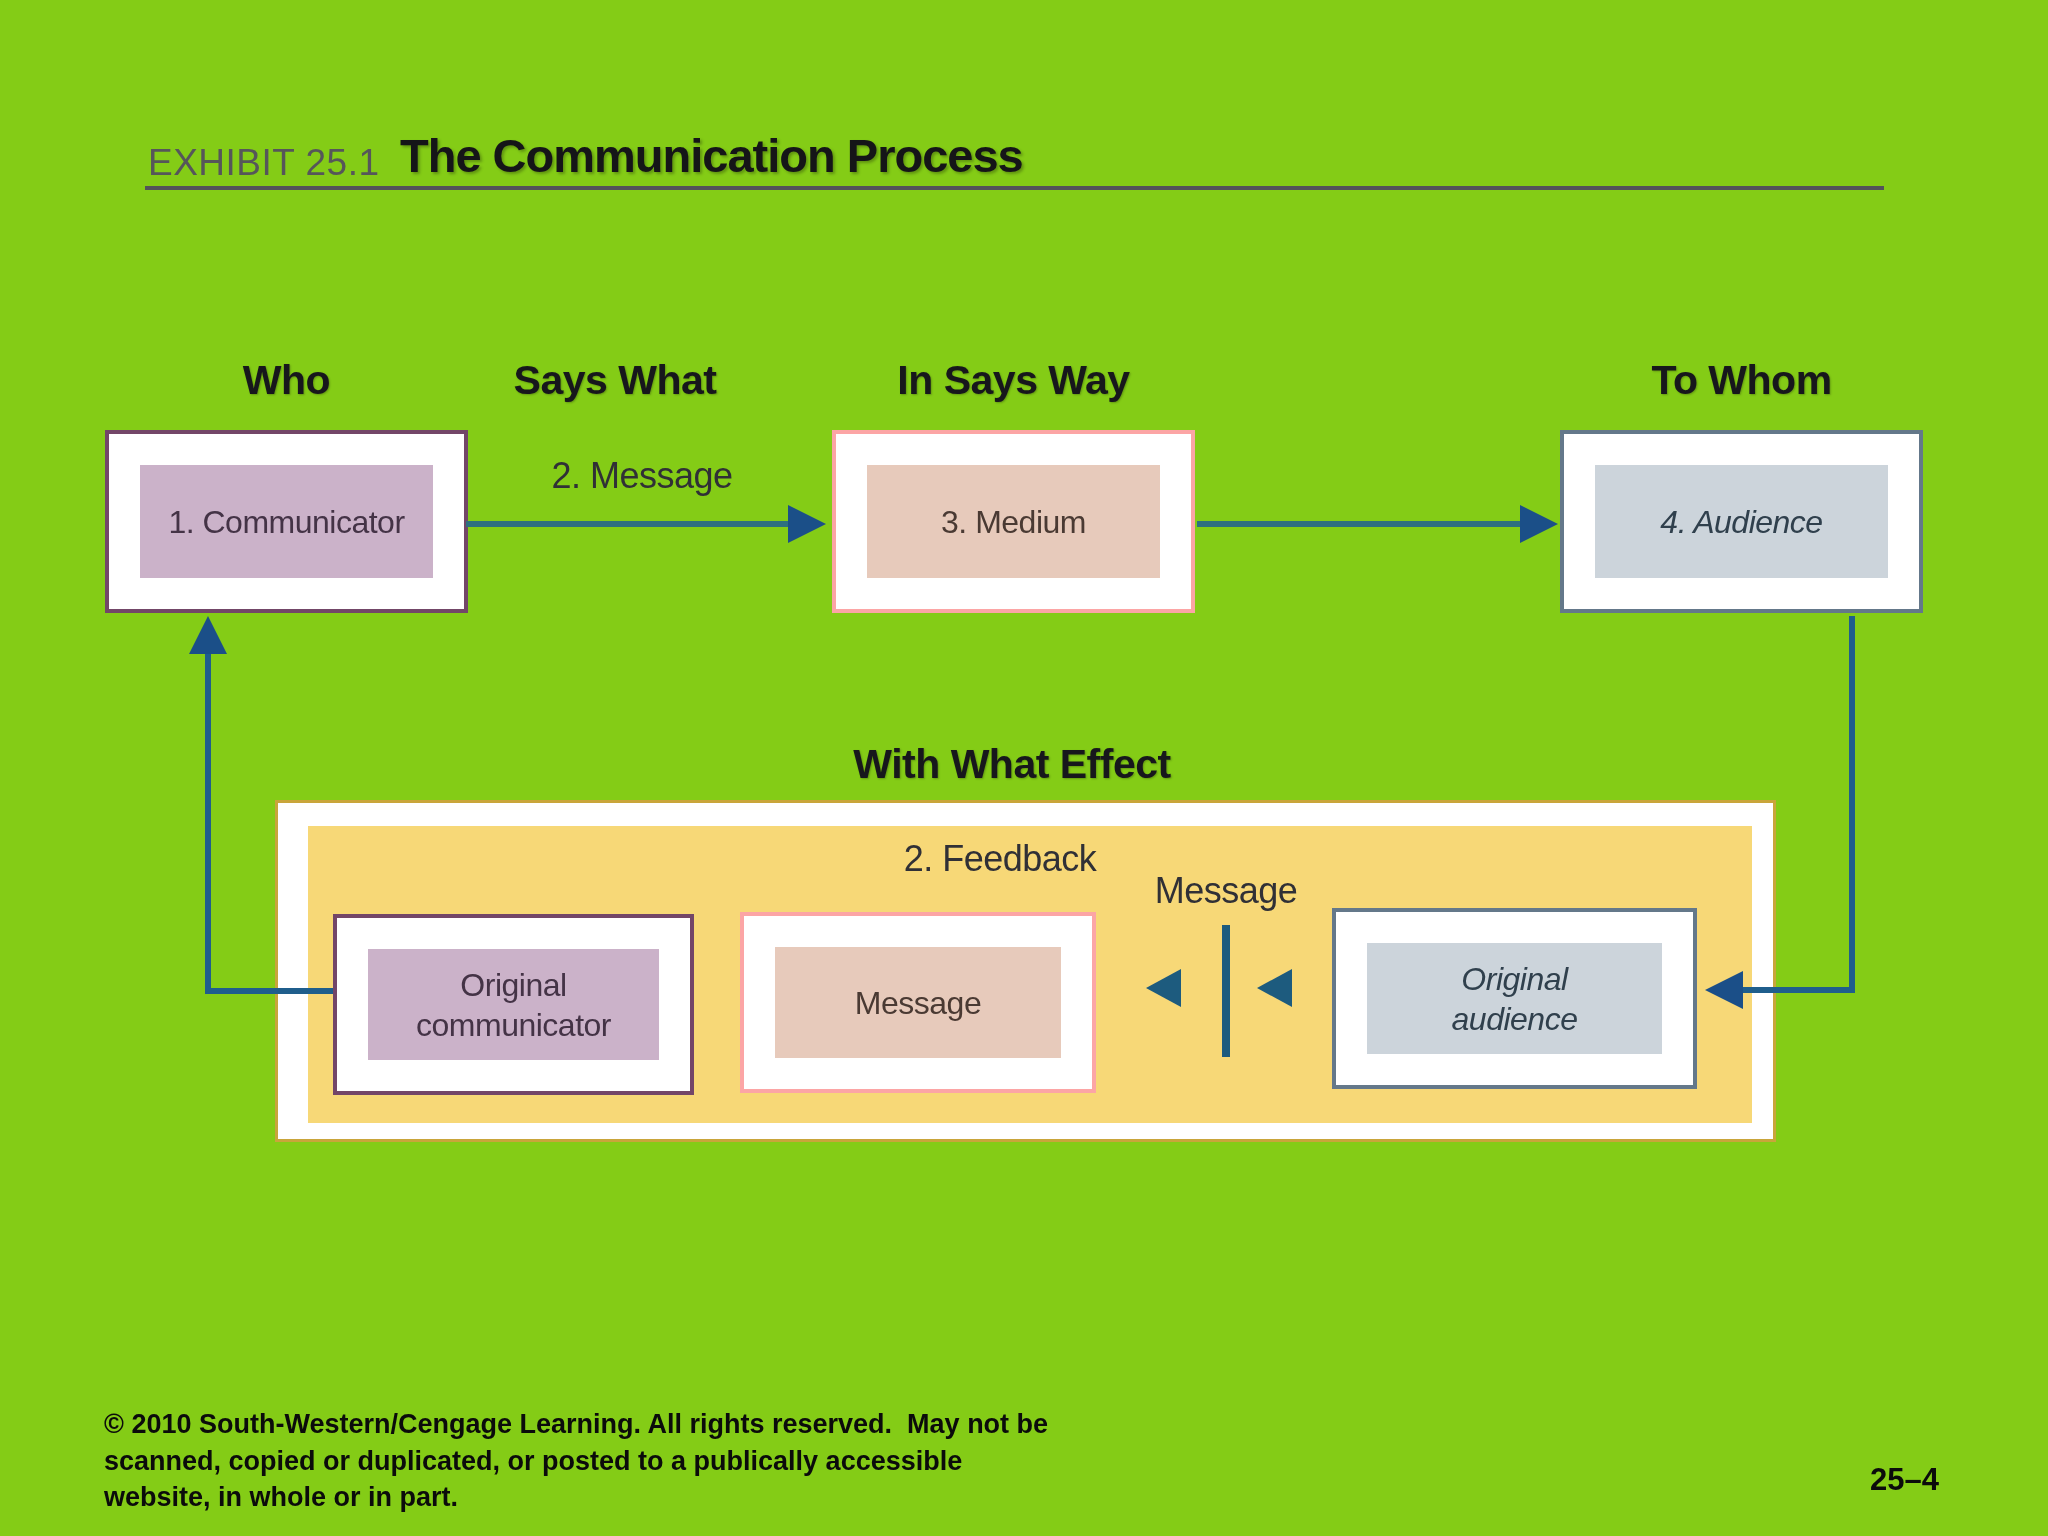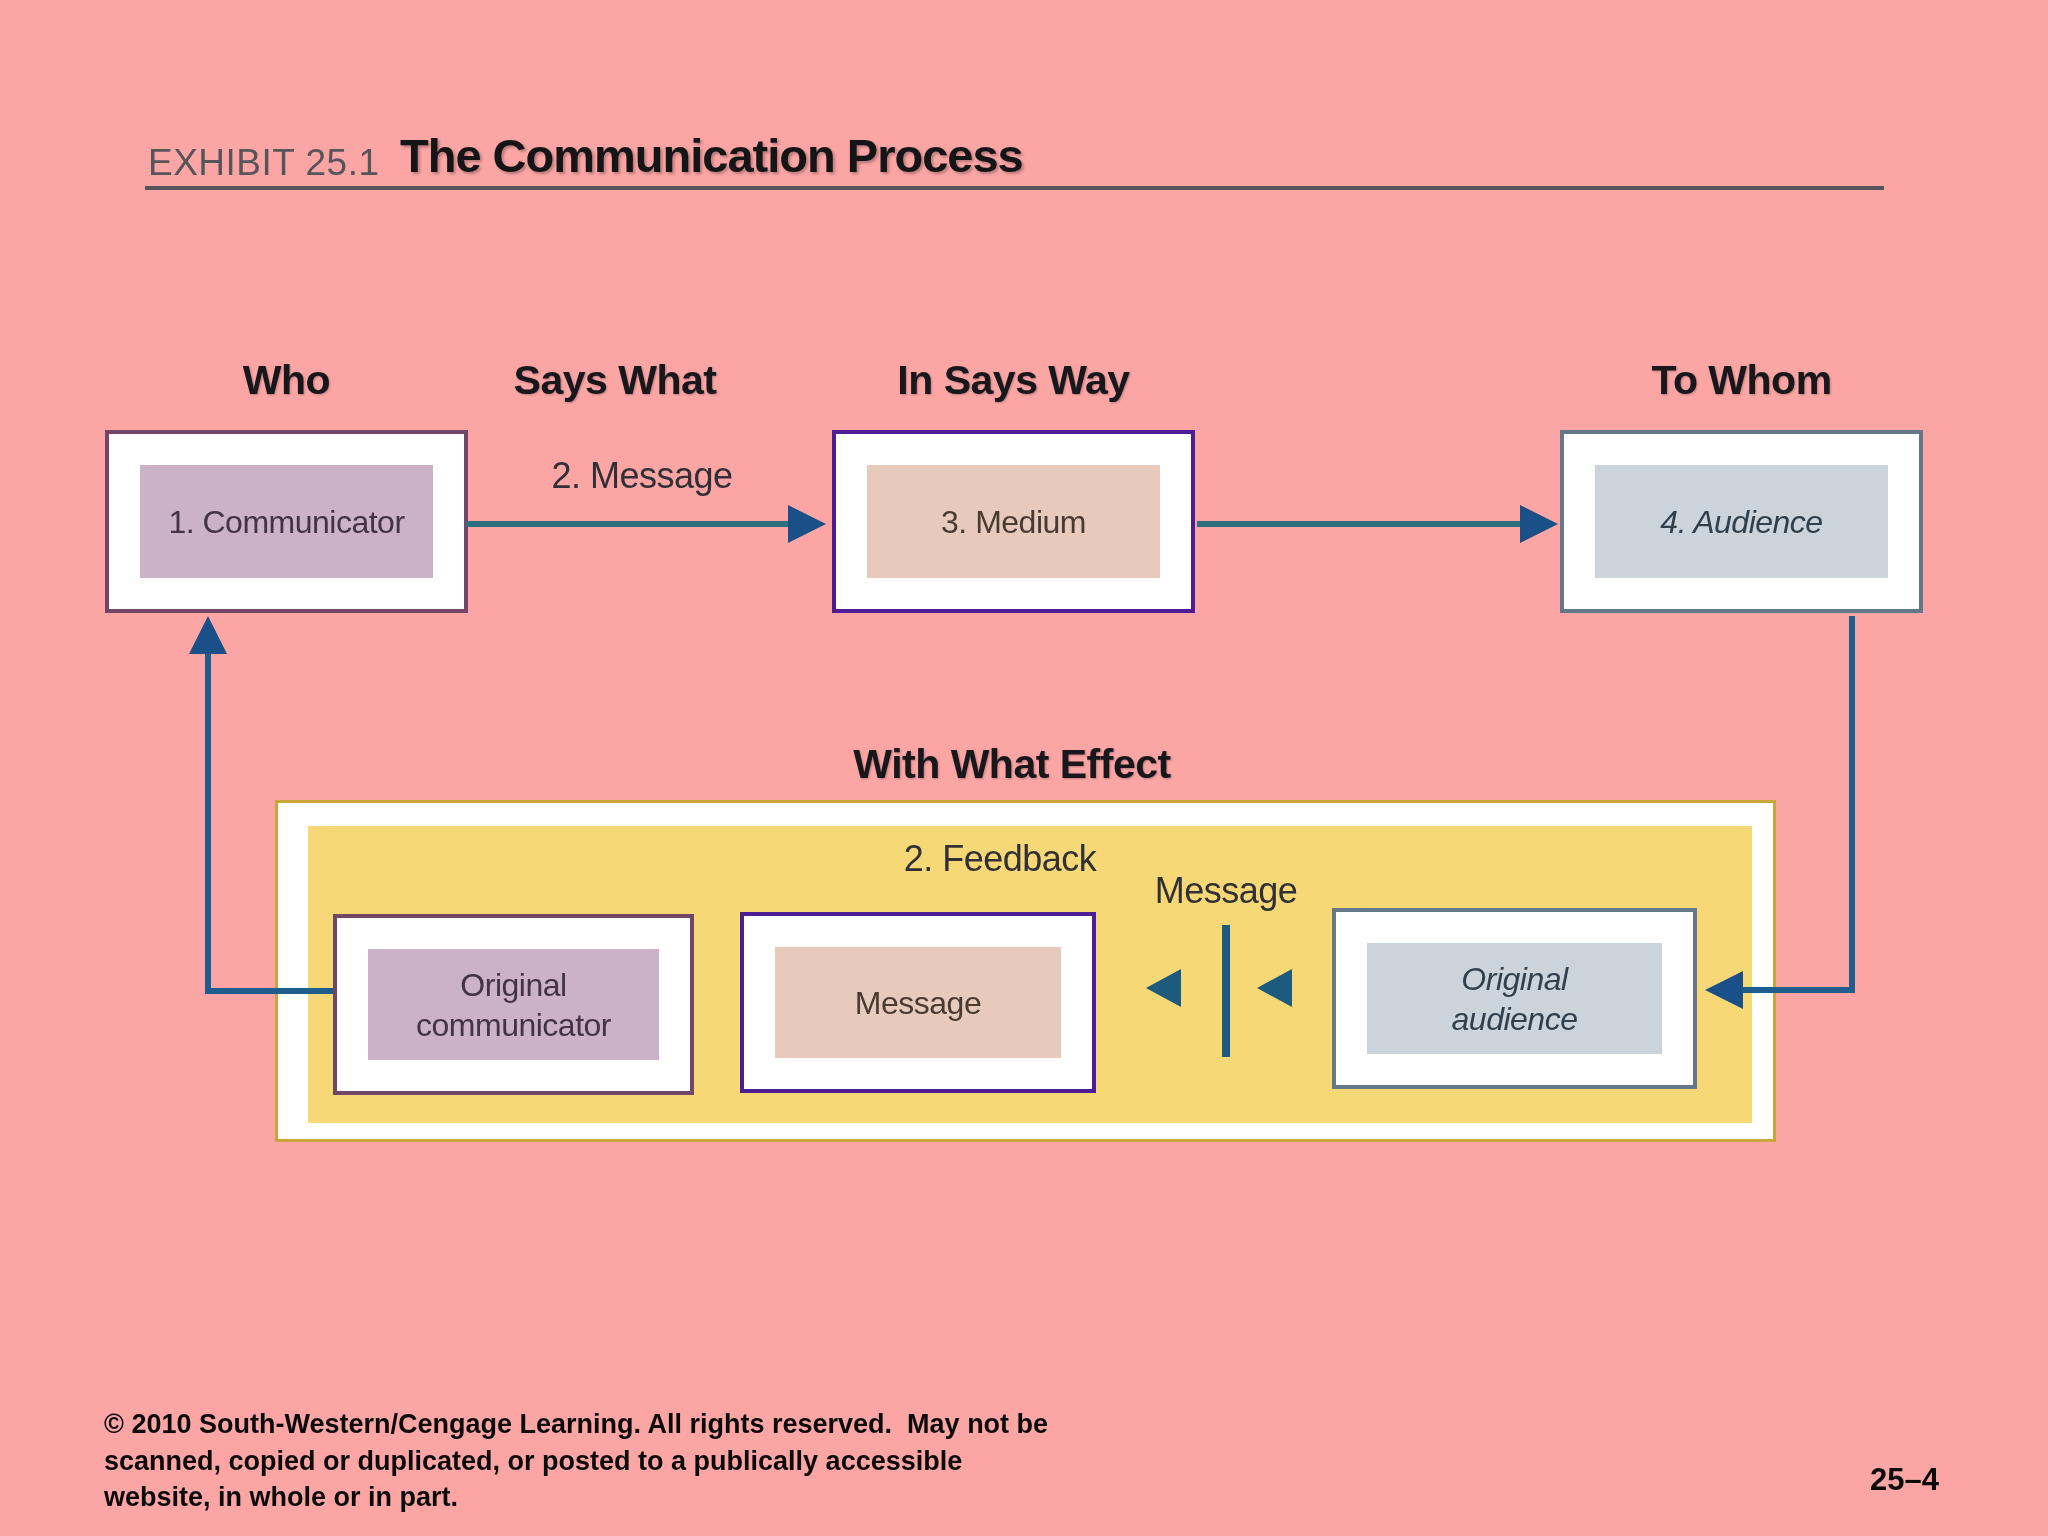--- a/index.html
+++ b/index.html
@@ -1,21 +1,21 @@
 <!DOCTYPE html>
 <html><head>
 <meta charset="utf-8">
 <style>
   html, body { margin: 0; padding: 0; }
   body { font-family: "Liberation Sans", "DejaVu Sans", sans-serif; }
   .canvas {
     position: relative;
     width: 2048px;
     height: 1536px;
-    background: #fca5a5;
+    background: #84cc16;
     overflow: hidden;
   }
 
   
   .exhibit-label {
     position: absolute; left: 148px; top: 142px;
     font-size: 37px; font-weight: 400; color: #56565a;
     letter-spacing: 0.5px; white-space: nowrap;
   }
   .slide-title {
@@ -57,21 +57,21 @@
   }
   .dbox .fill {
     width: 100%; height: 100%;
     display: flex; flex-direction: column;
     align-items: center; justify-content: center;
     font-size: 32px; letter-spacing: -0.5px; line-height: 1.25;
     text-align: center;
   }
   .dbox.purple { border: 4px solid #734668; }
   .dbox.purple .fill { background: #cbb2c9; color: #443346; }
-  .dbox.peach { border: 4px solid #4c1d95; }
+  .dbox.peach { border: 4px solid #fca5a5; }
   .dbox.peach .fill { background: #e7cabb; color: #4a3a33; }
   .dbox.blue { border: 4px solid #64788a; }
   .dbox.blue .fill { background: #ccd4db; color: #30404d; font-style: italic; }
 
   
   .yellow-outer {
     position: absolute; left: 275px; top: 800px;
     width: 1501px; height: 342px;
     border: 3px solid #c9a53a; background: #ffffff;
     box-sizing: border-box;

